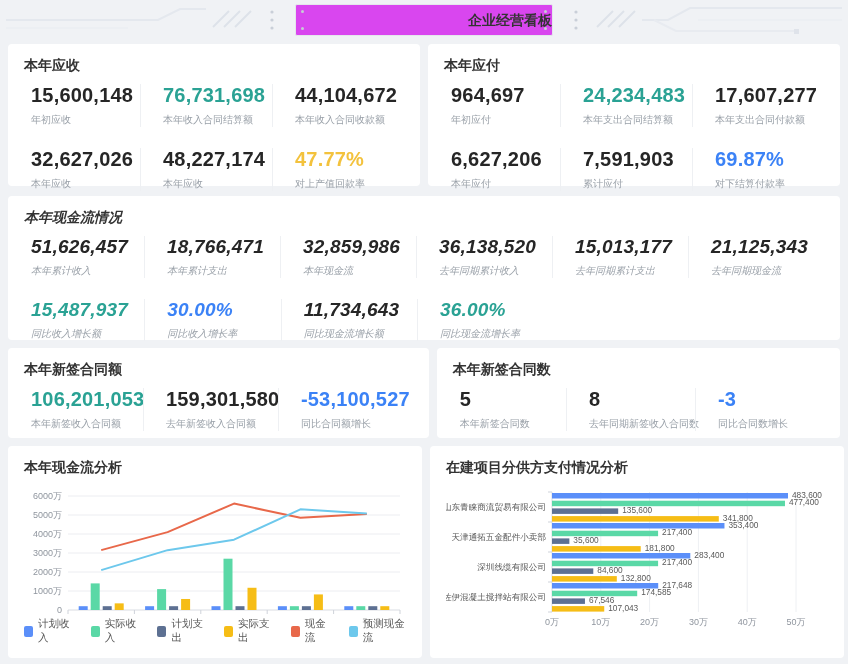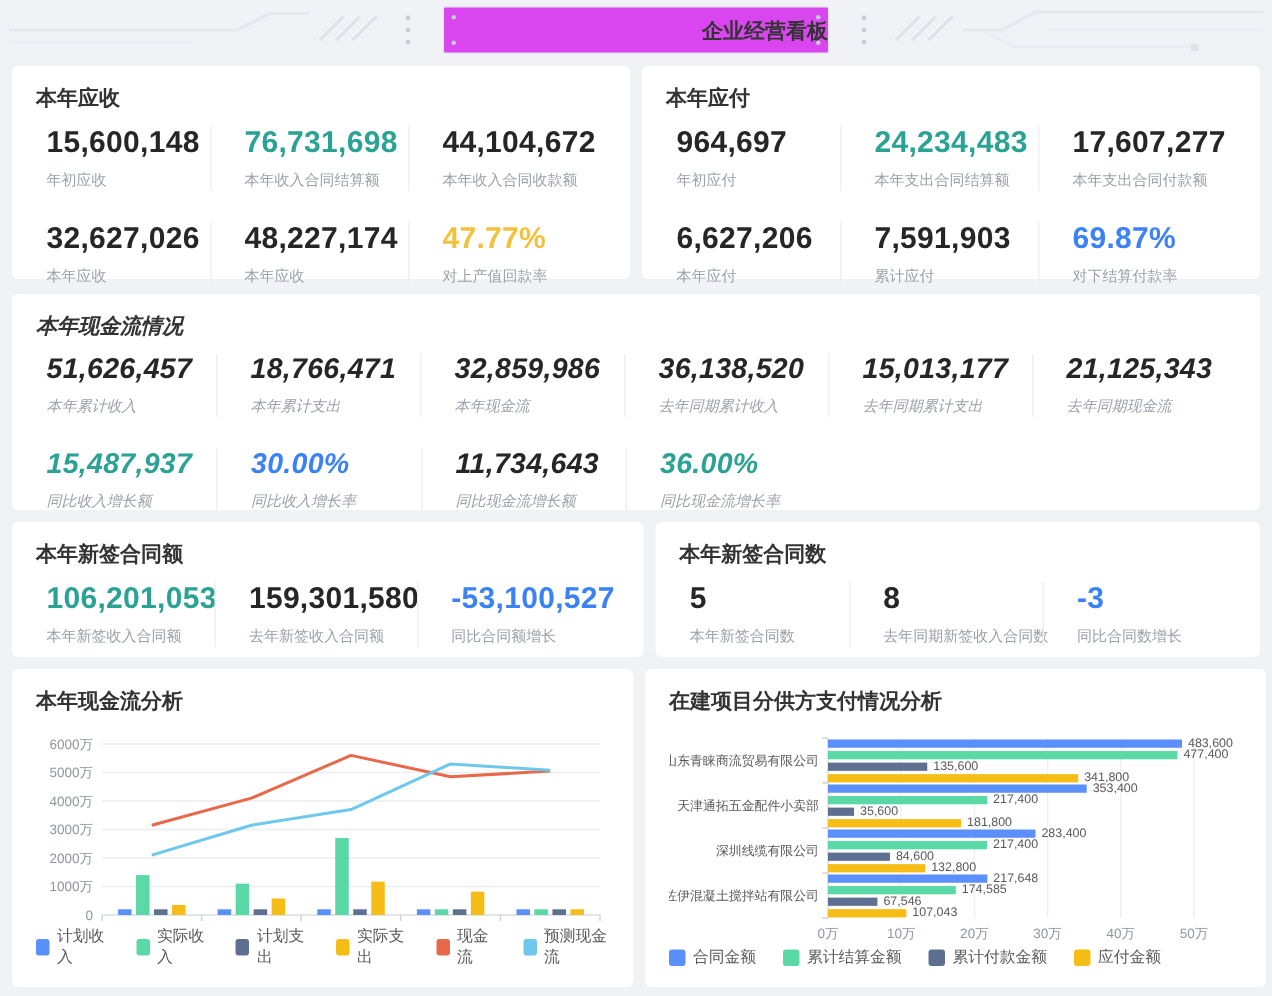--- a/index.html
+++ b/index.html
@@ -393,35 +393,17 @@
               <text x="248.29919999999998" y="71.7" font-size="8.3" fill="#595959">283,400</text>
               <text x="216.09120000000001" y="79.4" font-size="8.3" fill="#595959">217,400</text>
               <text x="151.2848" y="87.10000000000001" font-size="8.3" fill="#595959">84,600</text>
               <text x="174.8064" y="94.8" font-size="8.3" fill="#595959">132,800</text>
               <text x="216.212224" y="101.7" font-size="8.3" fill="#595959">217,648</text>
               <text x="195.19747999999998" y="109.4" font-size="8.3" fill="#595959">174,585</text>
               <text x="142.962448" y="117.10000000000001" font-size="8.3" fill="#595959">67,546</text>
               <text x="162.236984" y="124.8" font-size="8.3" fill="#595959">107,043</text>
             </g>
           </svg>
-        <div class="legend" id="hbarLegend">
-            <span class="legend-item">
-              <span class="swatch" style="background: rgb(91, 143, 249);"></span>
-              <span>合同金额</span>
-            </span>
-            <span class="legend-item">
-              <span class="swatch" style="background: rgb(90, 216, 166);"></span>
-              <span>累计结算金额</span>
-            </span>
-            <span class="legend-item">
-              <span class="swatch" style="background: rgb(93, 112, 146);"></span>
-              <span>累计付款金额</span>
-            </span>
-            <span class="legend-item">
-              <span class="swatch" style="background: rgb(246, 189, 22);"></span>
-              <span>应付金额</span>
-            </span>
-          </div>
       </section>
     </div>
 
   </div>
 </div>
 
 </body></html>

